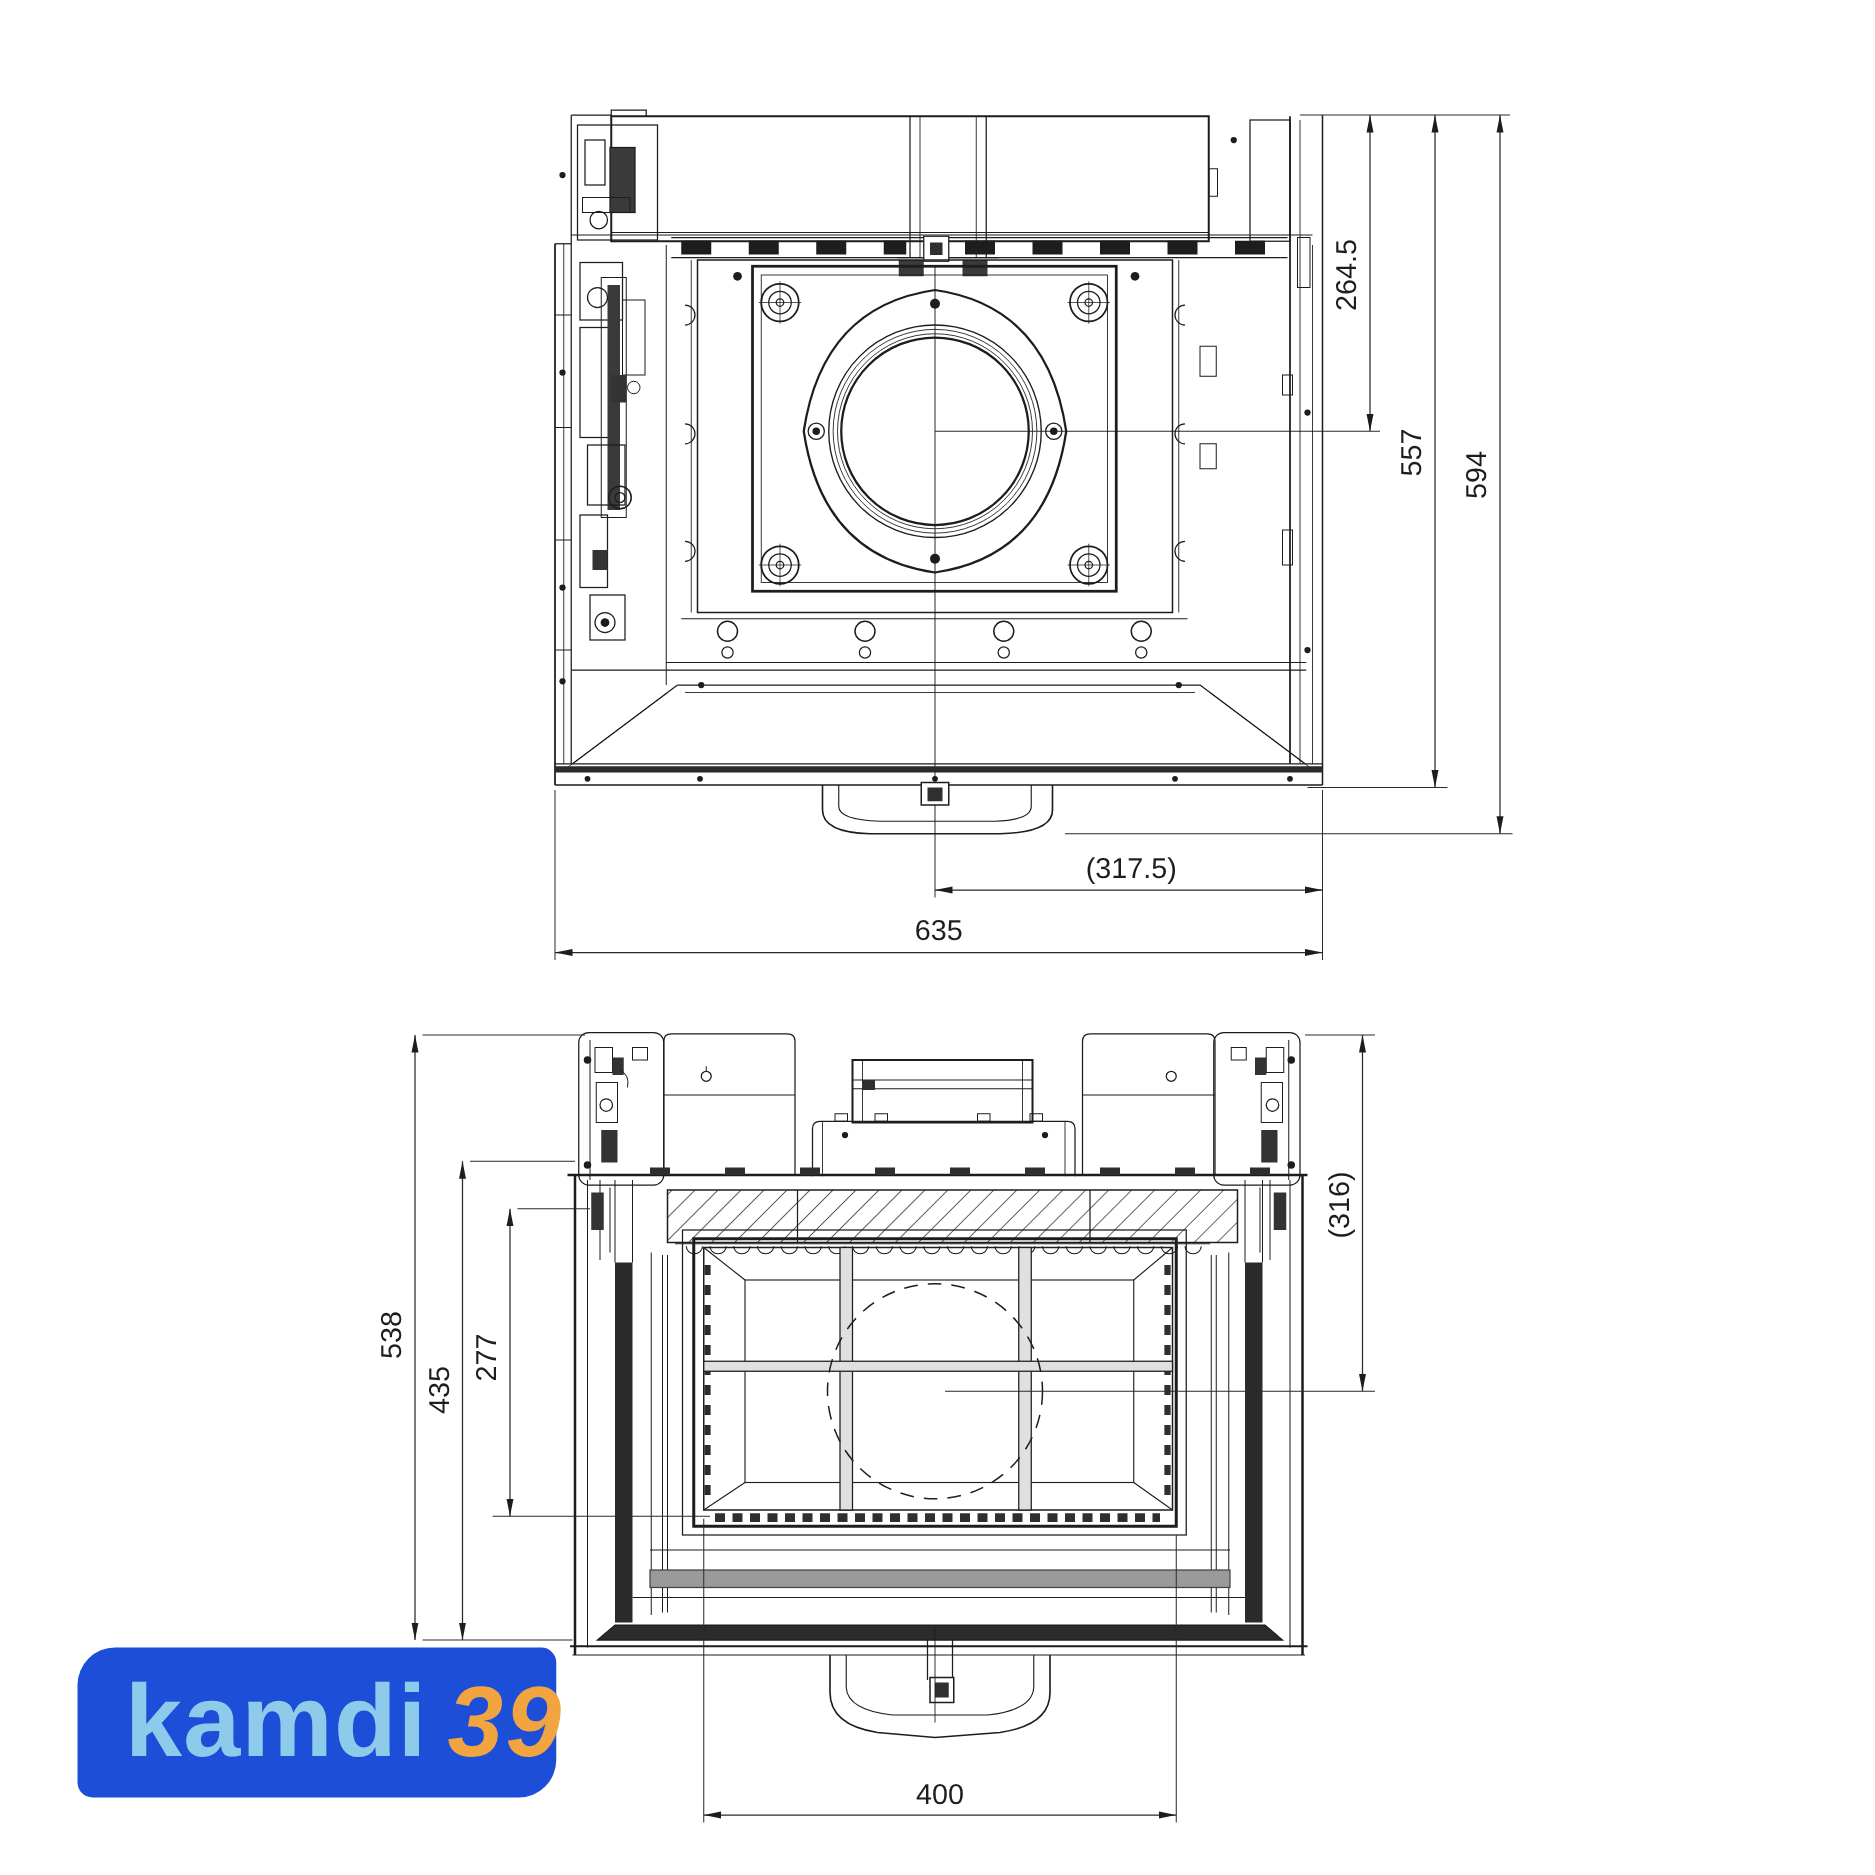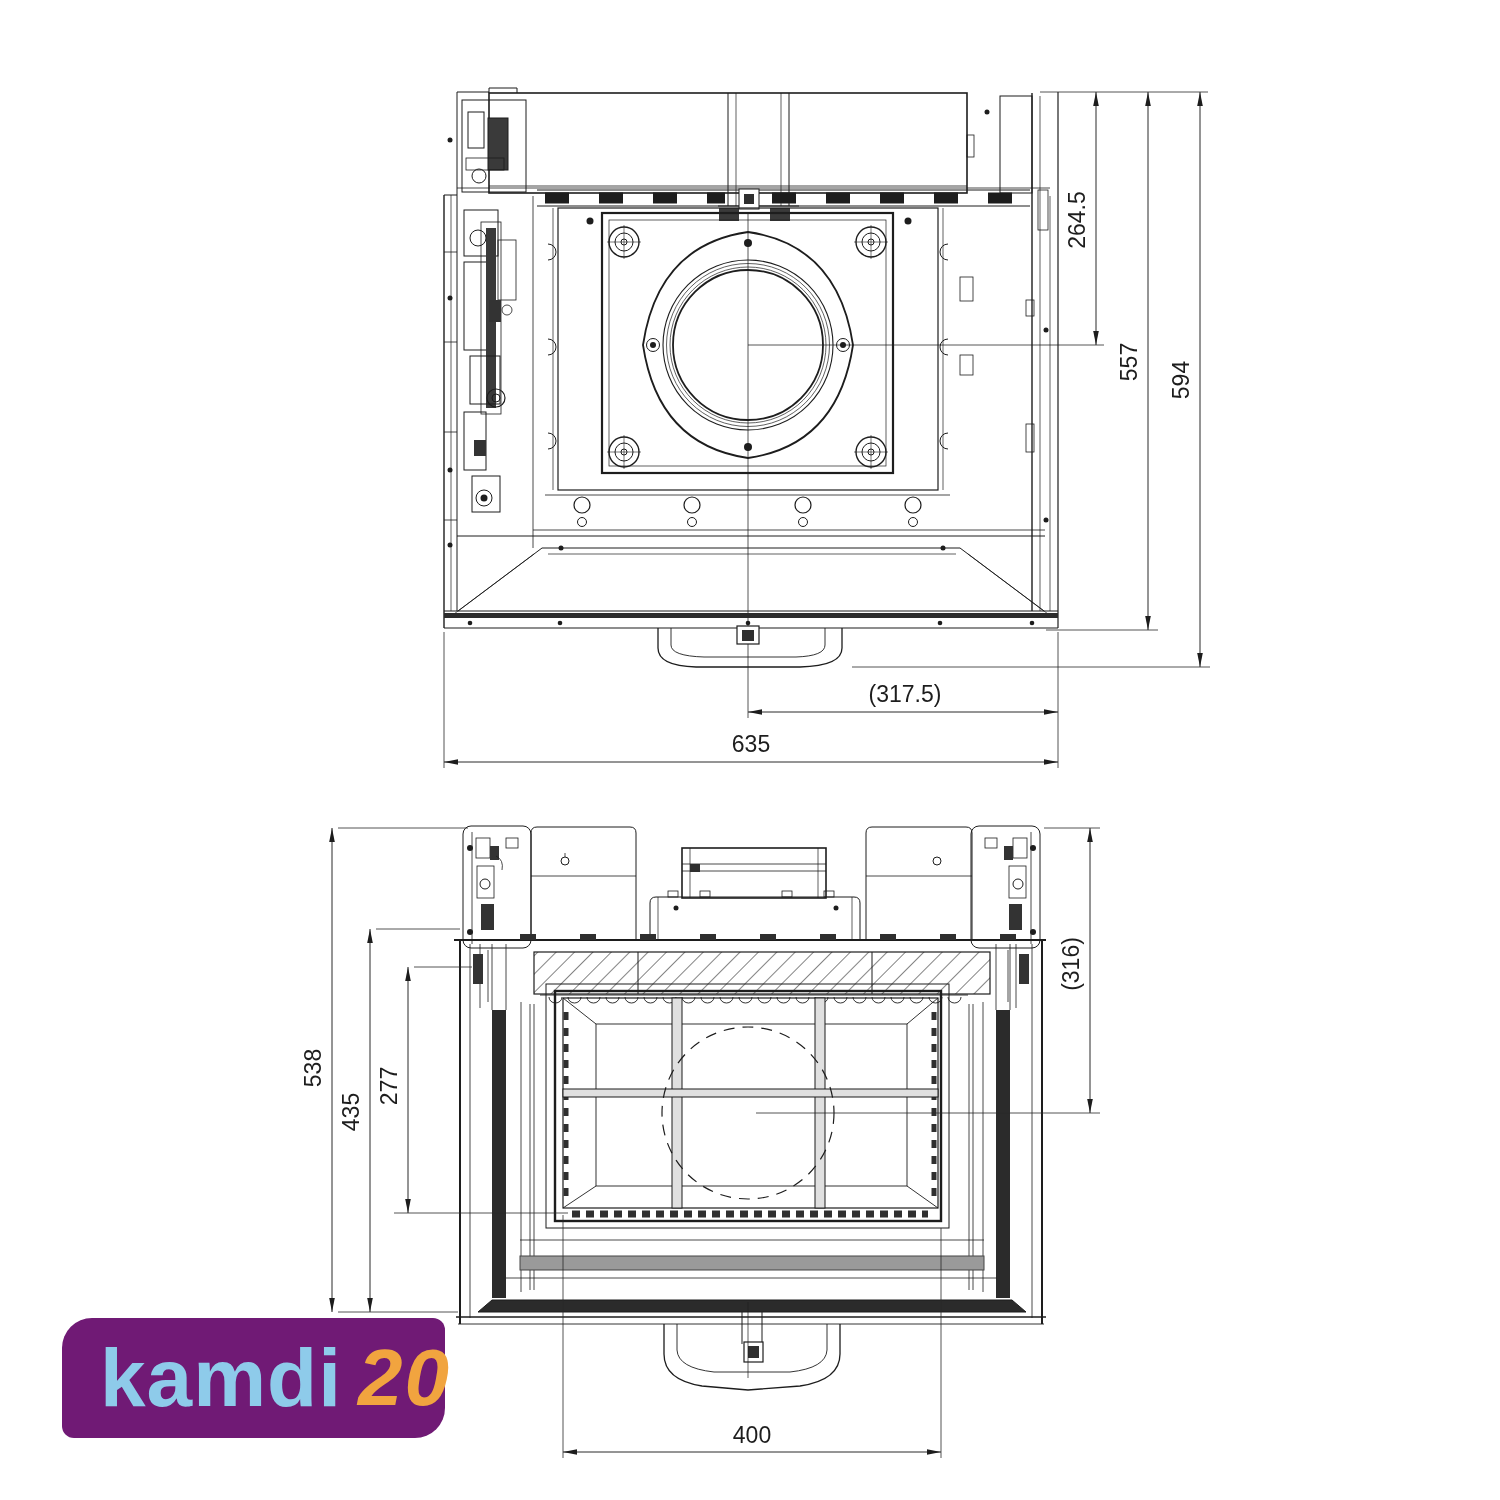--- a/index.html
+++ b/index.html
@@ -1,21 +1,21 @@
 <!DOCTYPE html>
 <html><head>
 <meta charset="utf-8">
 <style>
   html,body{margin:0;padding:0;background:#fff;}
   .canvas{position:relative;width:1500px;height:1500px;background:#ffffff;overflow:hidden;
           font-family:"Liberation Sans", sans-serif;}
   .canvas svg{position:absolute;left:0;top:0;}
   svg text{font-family:"Liberation Sans", sans-serif;font-size:23px;fill:#1d1d1d;}
   .logo{position:absolute;left:62px;top:1318px;width:383px;height:120px;
-        background:#701a75;border-radius:30px 12px 30px 12px;
+        background:#1d4ed8;border-radius:30px 12px 30px 12px;
         display:flex;align-items:center;padding-left:38px;box-sizing:border-box;}
   .logo .brand{color:#8ecbea;font-size:82px;font-weight:bold;letter-spacing:1px;line-height:1;}
   .logo .suffix{color:#f1a43f;font-size:80px;font-weight:bold;font-style:italic;
                 margin-left:16px;line-height:1;letter-spacing:2px;}
 </style>
 </head>
 <body>
 
 <div class="canvas">
 <svg width="1500" height="1500" viewBox="0 0 1500 1500">
@@ -368,15 +368,15 @@
     <text x="321" y="1068" text-anchor="middle" transform="rotate(-90 321 1068)">538</text>
     <text x="359" y="1112" text-anchor="middle" transform="rotate(-90 359 1112)">435</text>
     <text x="397" y="1086" text-anchor="middle" transform="rotate(-90 397 1086)">277</text>
     <text x="1079" y="964" text-anchor="middle" transform="rotate(-90 1079 964)">(316)</text>
     <text x="752" y="1443" text-anchor="middle">400</text>
   </g>
 </svg>
 
   <div class="logo">
     <span class="brand">kamdi</span>
-    <span class="suffix">20</span>
+    <span class="suffix">39</span>
   </div>
 </div>
 
 </body></html>

